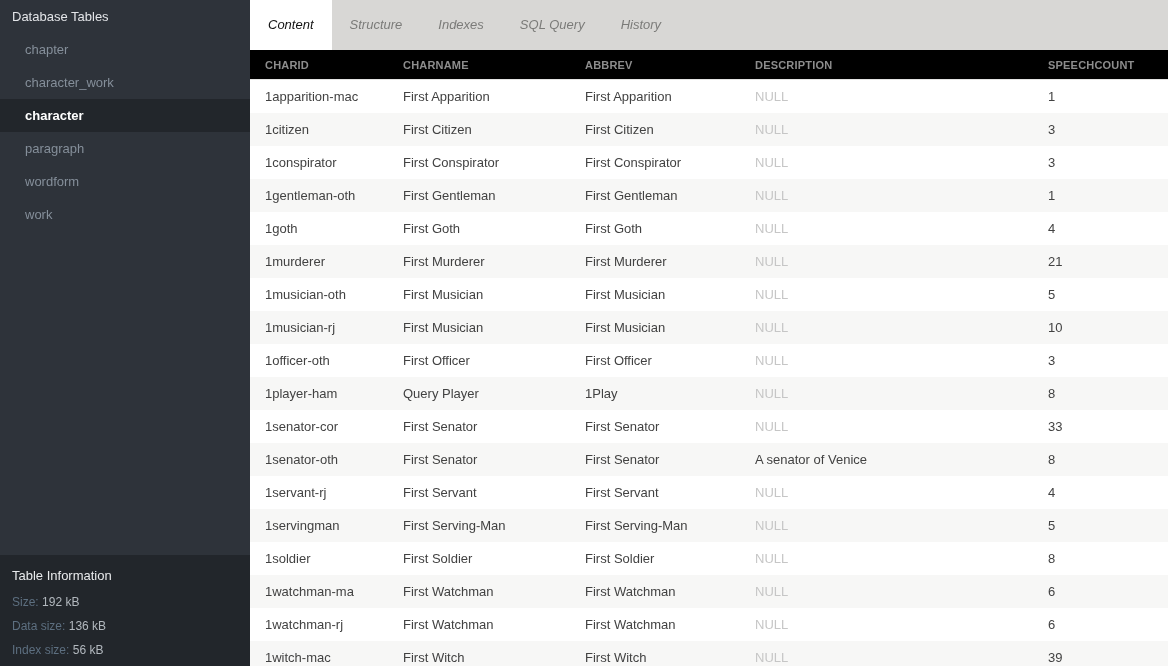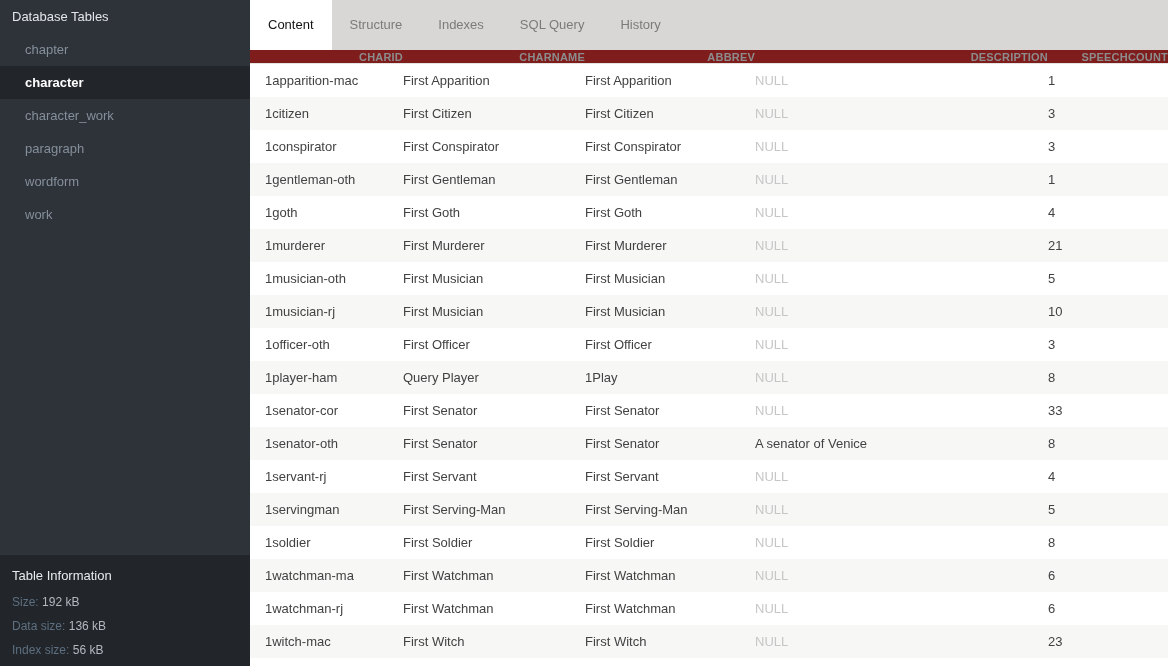--- a/index.html
+++ b/index.html
@@ -48,38 +48,37 @@
   
   .main { flex: 1; display: flex; flex-direction: column; min-width: 0; }
   .tabbar {
     height: 50px; flex-shrink: 0;
     background: #d8d7d5;
     display: flex;
   }
   .tab {
     padding: 0 18px; line-height: 50px;
     font-size: 13px; color: #7b7b79;
-    cursor: default; white-space: nowrap;
+    cursor: default; white-space: nowrap; font-style: italic;
   }
   .tab.active {
     background: #ffffff;
     color: #141414;
   }
 
   .grid-row {
     display: grid;
     grid-template-columns: 138px 182px 170px 293px 1fr;
     padding-left: 15px;
     align-items: center;
   }
   .thead {
-    height: 14px; flex-shrink: 0;
-    background: #7f1d1d;
+    height: 30px; flex-shrink: 0;
+    background: #000000;
     border-bottom: 1px solid #e3e3e2;
-    text-align: right;
   }
   .th {
     font-size: 11px; font-weight: bold;
     color: #8d8d8d;
     letter-spacing: 0.2px;
     text-transform: uppercase;
     white-space: nowrap; overflow: hidden;
   }
   .tbody { flex: 1; overflow: hidden; }
   .tr {
@@ -93,22 +92,22 @@
 </style>
 </head>
 <body>
 
 <div class="app">
 
   <div class="sidebar">
     <div class="sidebar-title">Database Tables</div>
     <div id="sidebar-nav">
         <div class="side-item">chapter</div>
+        <div class="side-item">character_work</div>
         <div class="side-item selected">character</div>
-        <div class="side-item">character_work</div>
         <div class="side-item">paragraph</div>
         <div class="side-item">wordform</div>
         <div class="side-item">work</div>
       </div>
     <div class="sidebar-spacer"></div>
     <div class="info-panel">
       <div class="info-title">Table Information</div>
       <div id="info-list">
           <div class="info-row"><span class="info-label">Size:</span> <span class="info-value">192 kB</span></div>
           <div class="info-row"><span class="info-label">Data size:</span> <span class="info-value">136 kB</span></div>
@@ -250,18 +249,18 @@
           <div class="td">First Watchman</div>
           <div class="td">First Watchman</div>
           <div class="td null">NULL</div>
           <div class="td">6</div>
         </div>
         <div class="tr grid-row">
           <div class="td">1witch-mac</div>
           <div class="td">First Witch</div>
           <div class="td">First Witch</div>
           <div class="td null">NULL</div>
-          <div class="td">23</div>
+          <div class="td">39</div>
         </div>
       </div>
   </div>
 
 </div>
 
 </body></html>

